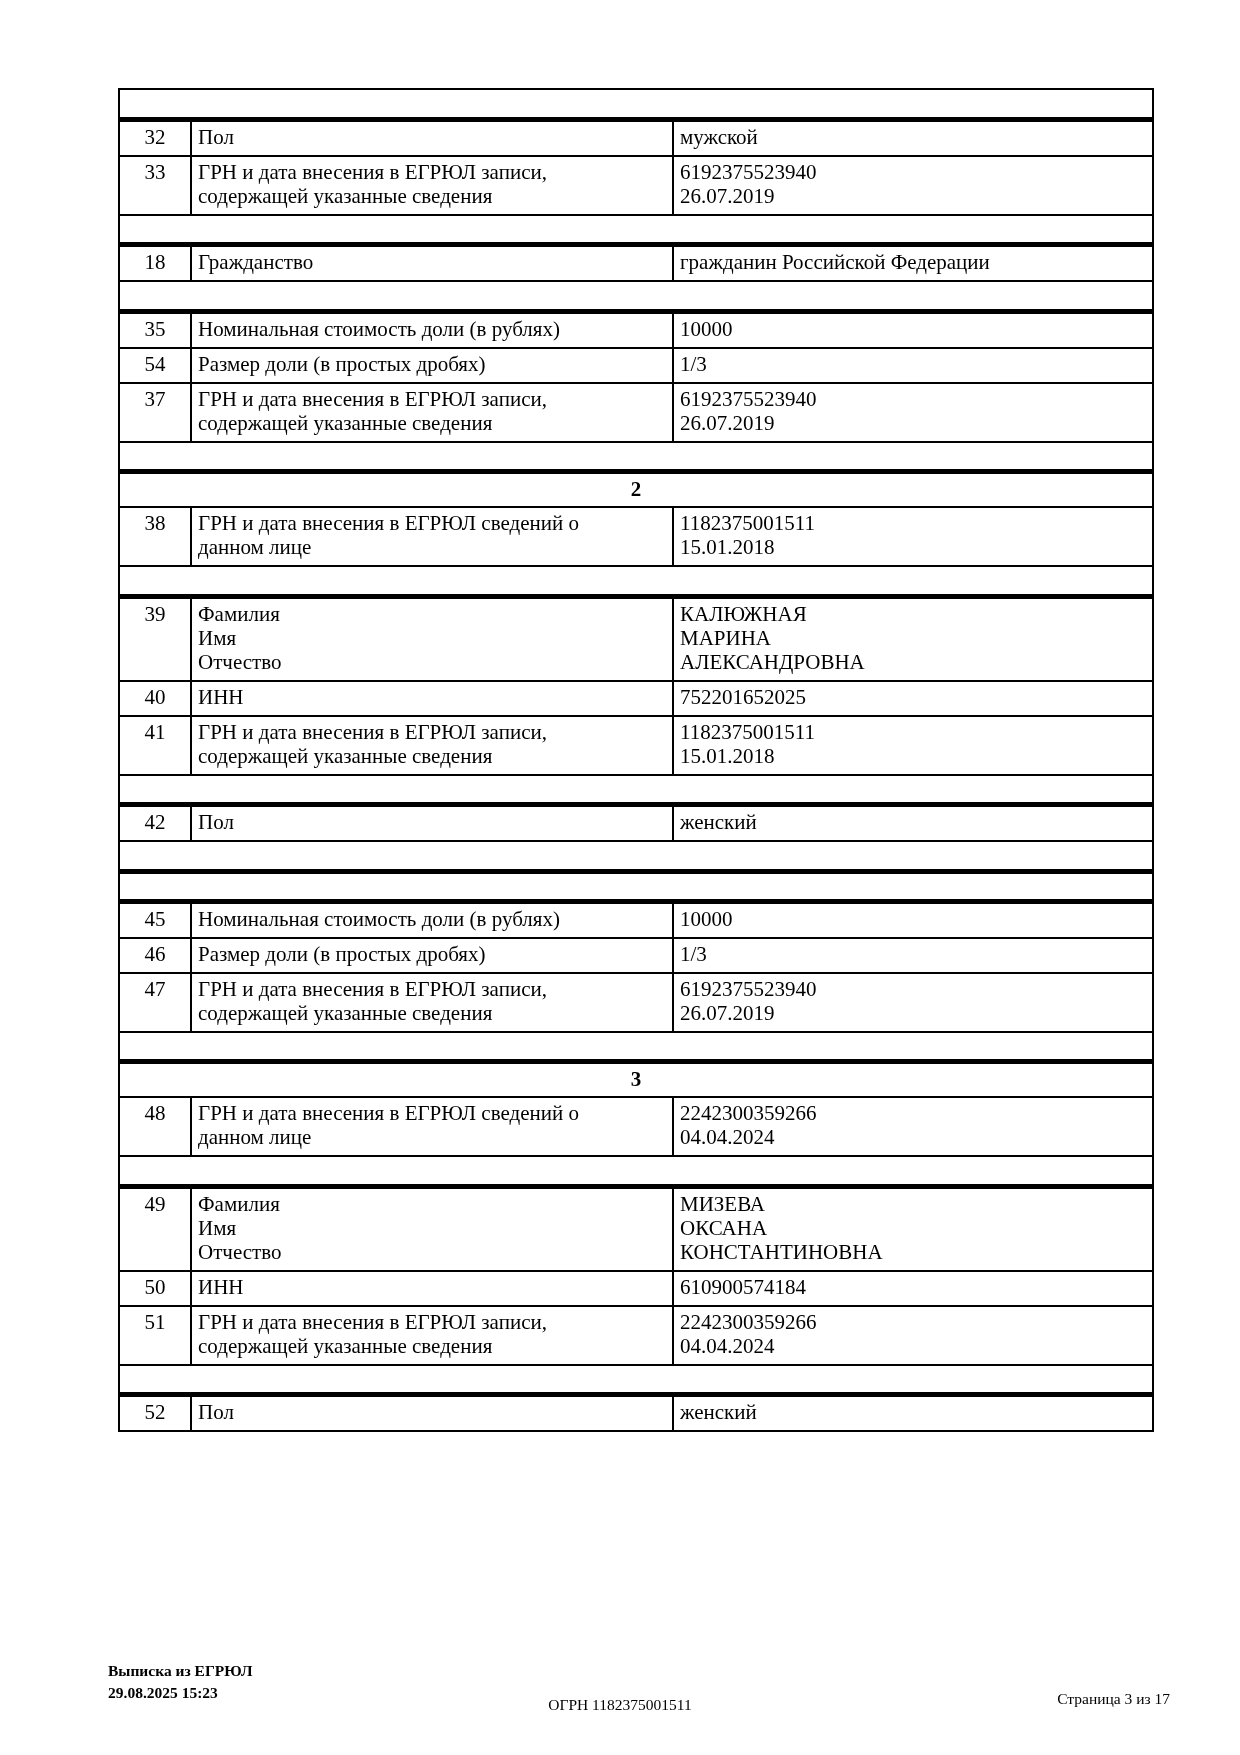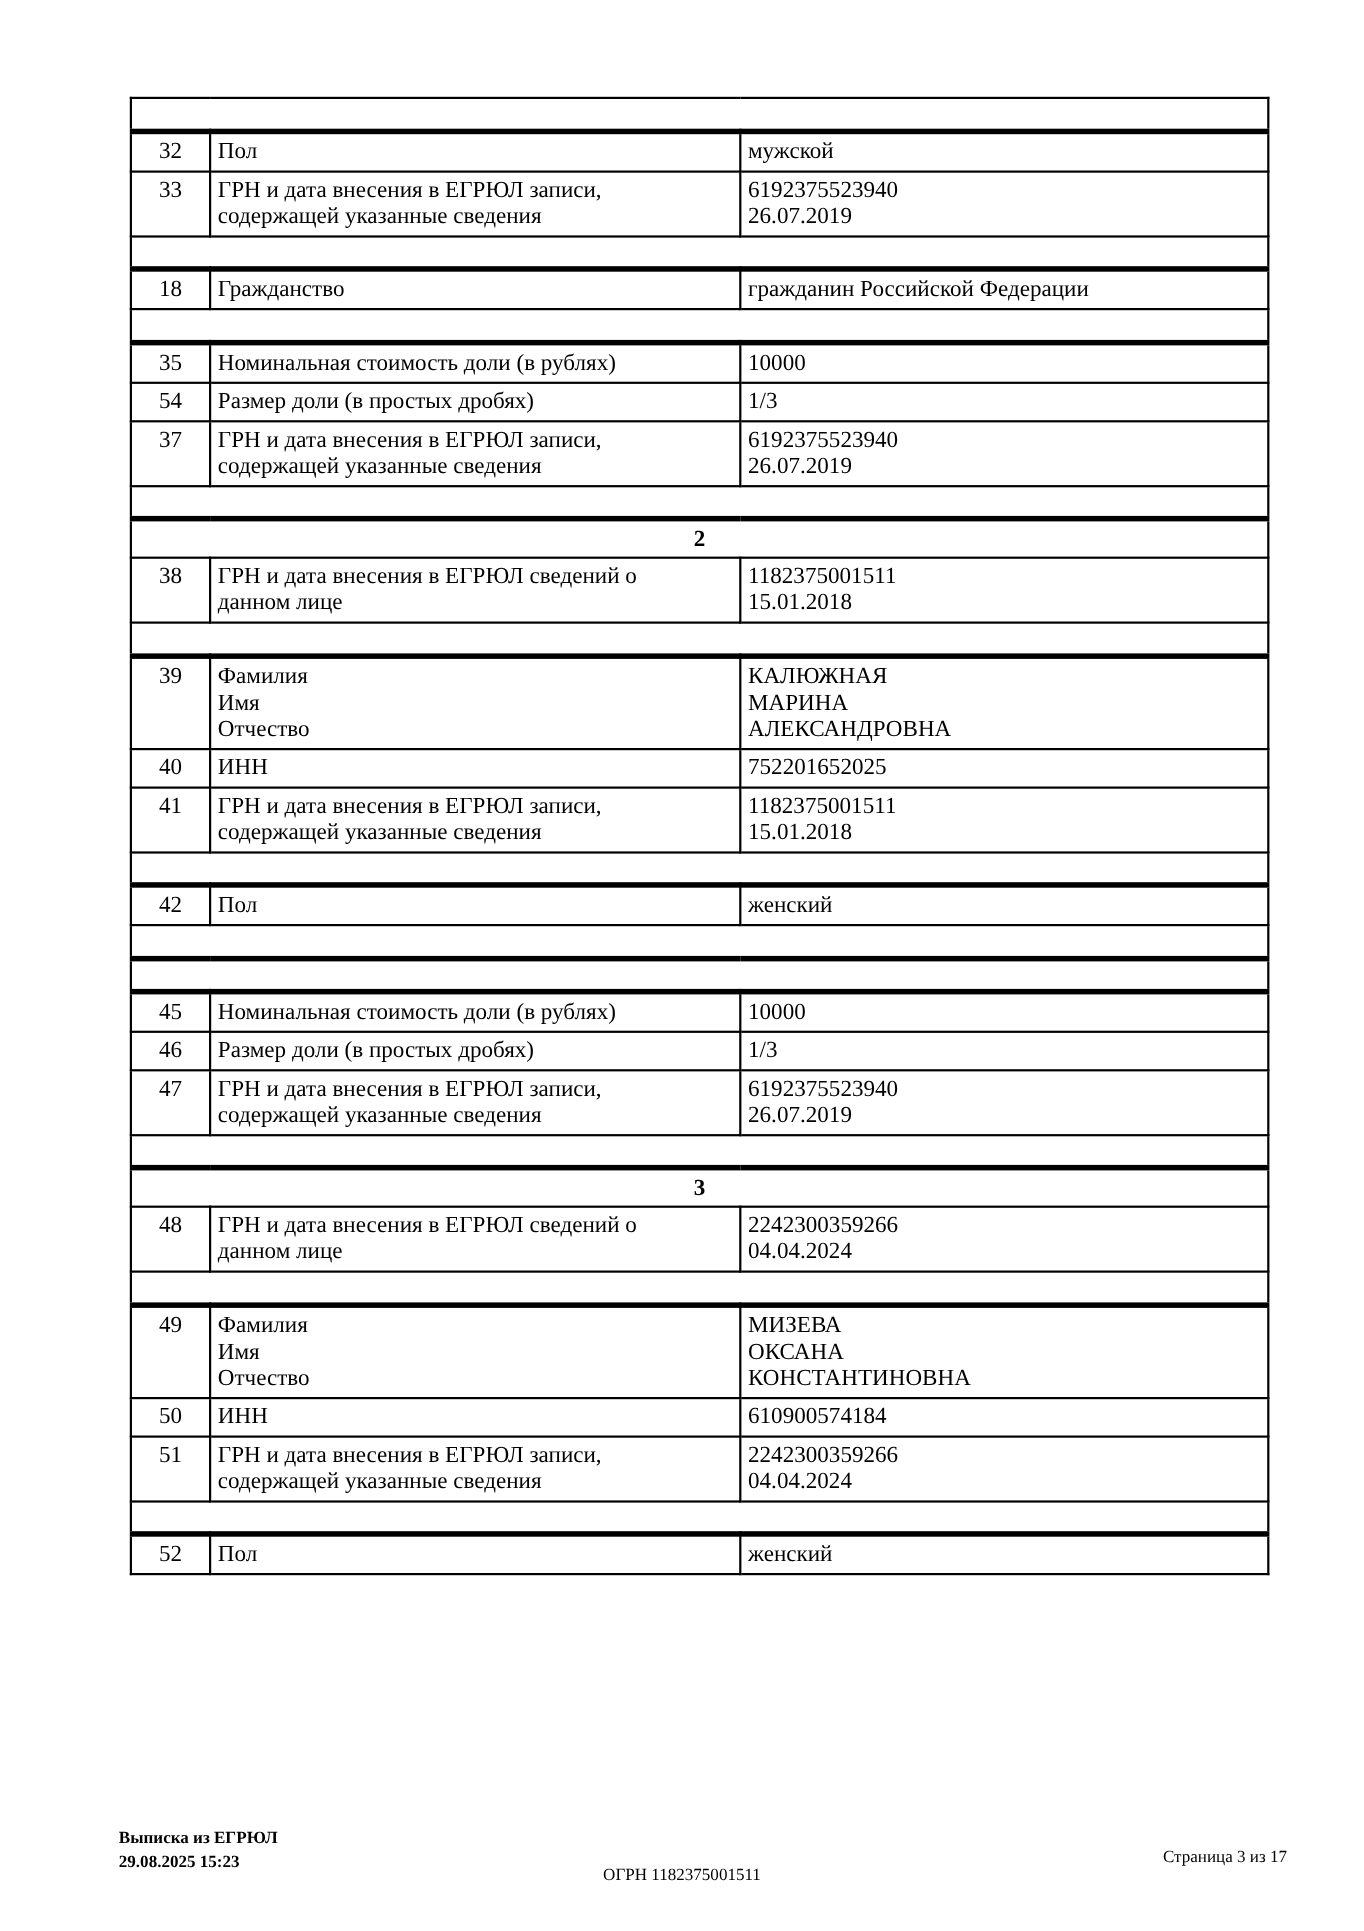--- a/index.html
+++ b/index.html
@@ -72,21 +72,21 @@
     position: absolute;
     left: 0;
     width: 1240px;
     text-align: center;
     top: 22px;
     margin-top: 12px;
   }
   .footer .right {
     position: absolute;
     right: 70px;
-    top: 18px;
+    top: 28px;
   }
 </style>
 </head>
 <body>
 
 <div class="page">
 
   <table class="egrul">
     <colgroup>
       <col style="width:72px">

